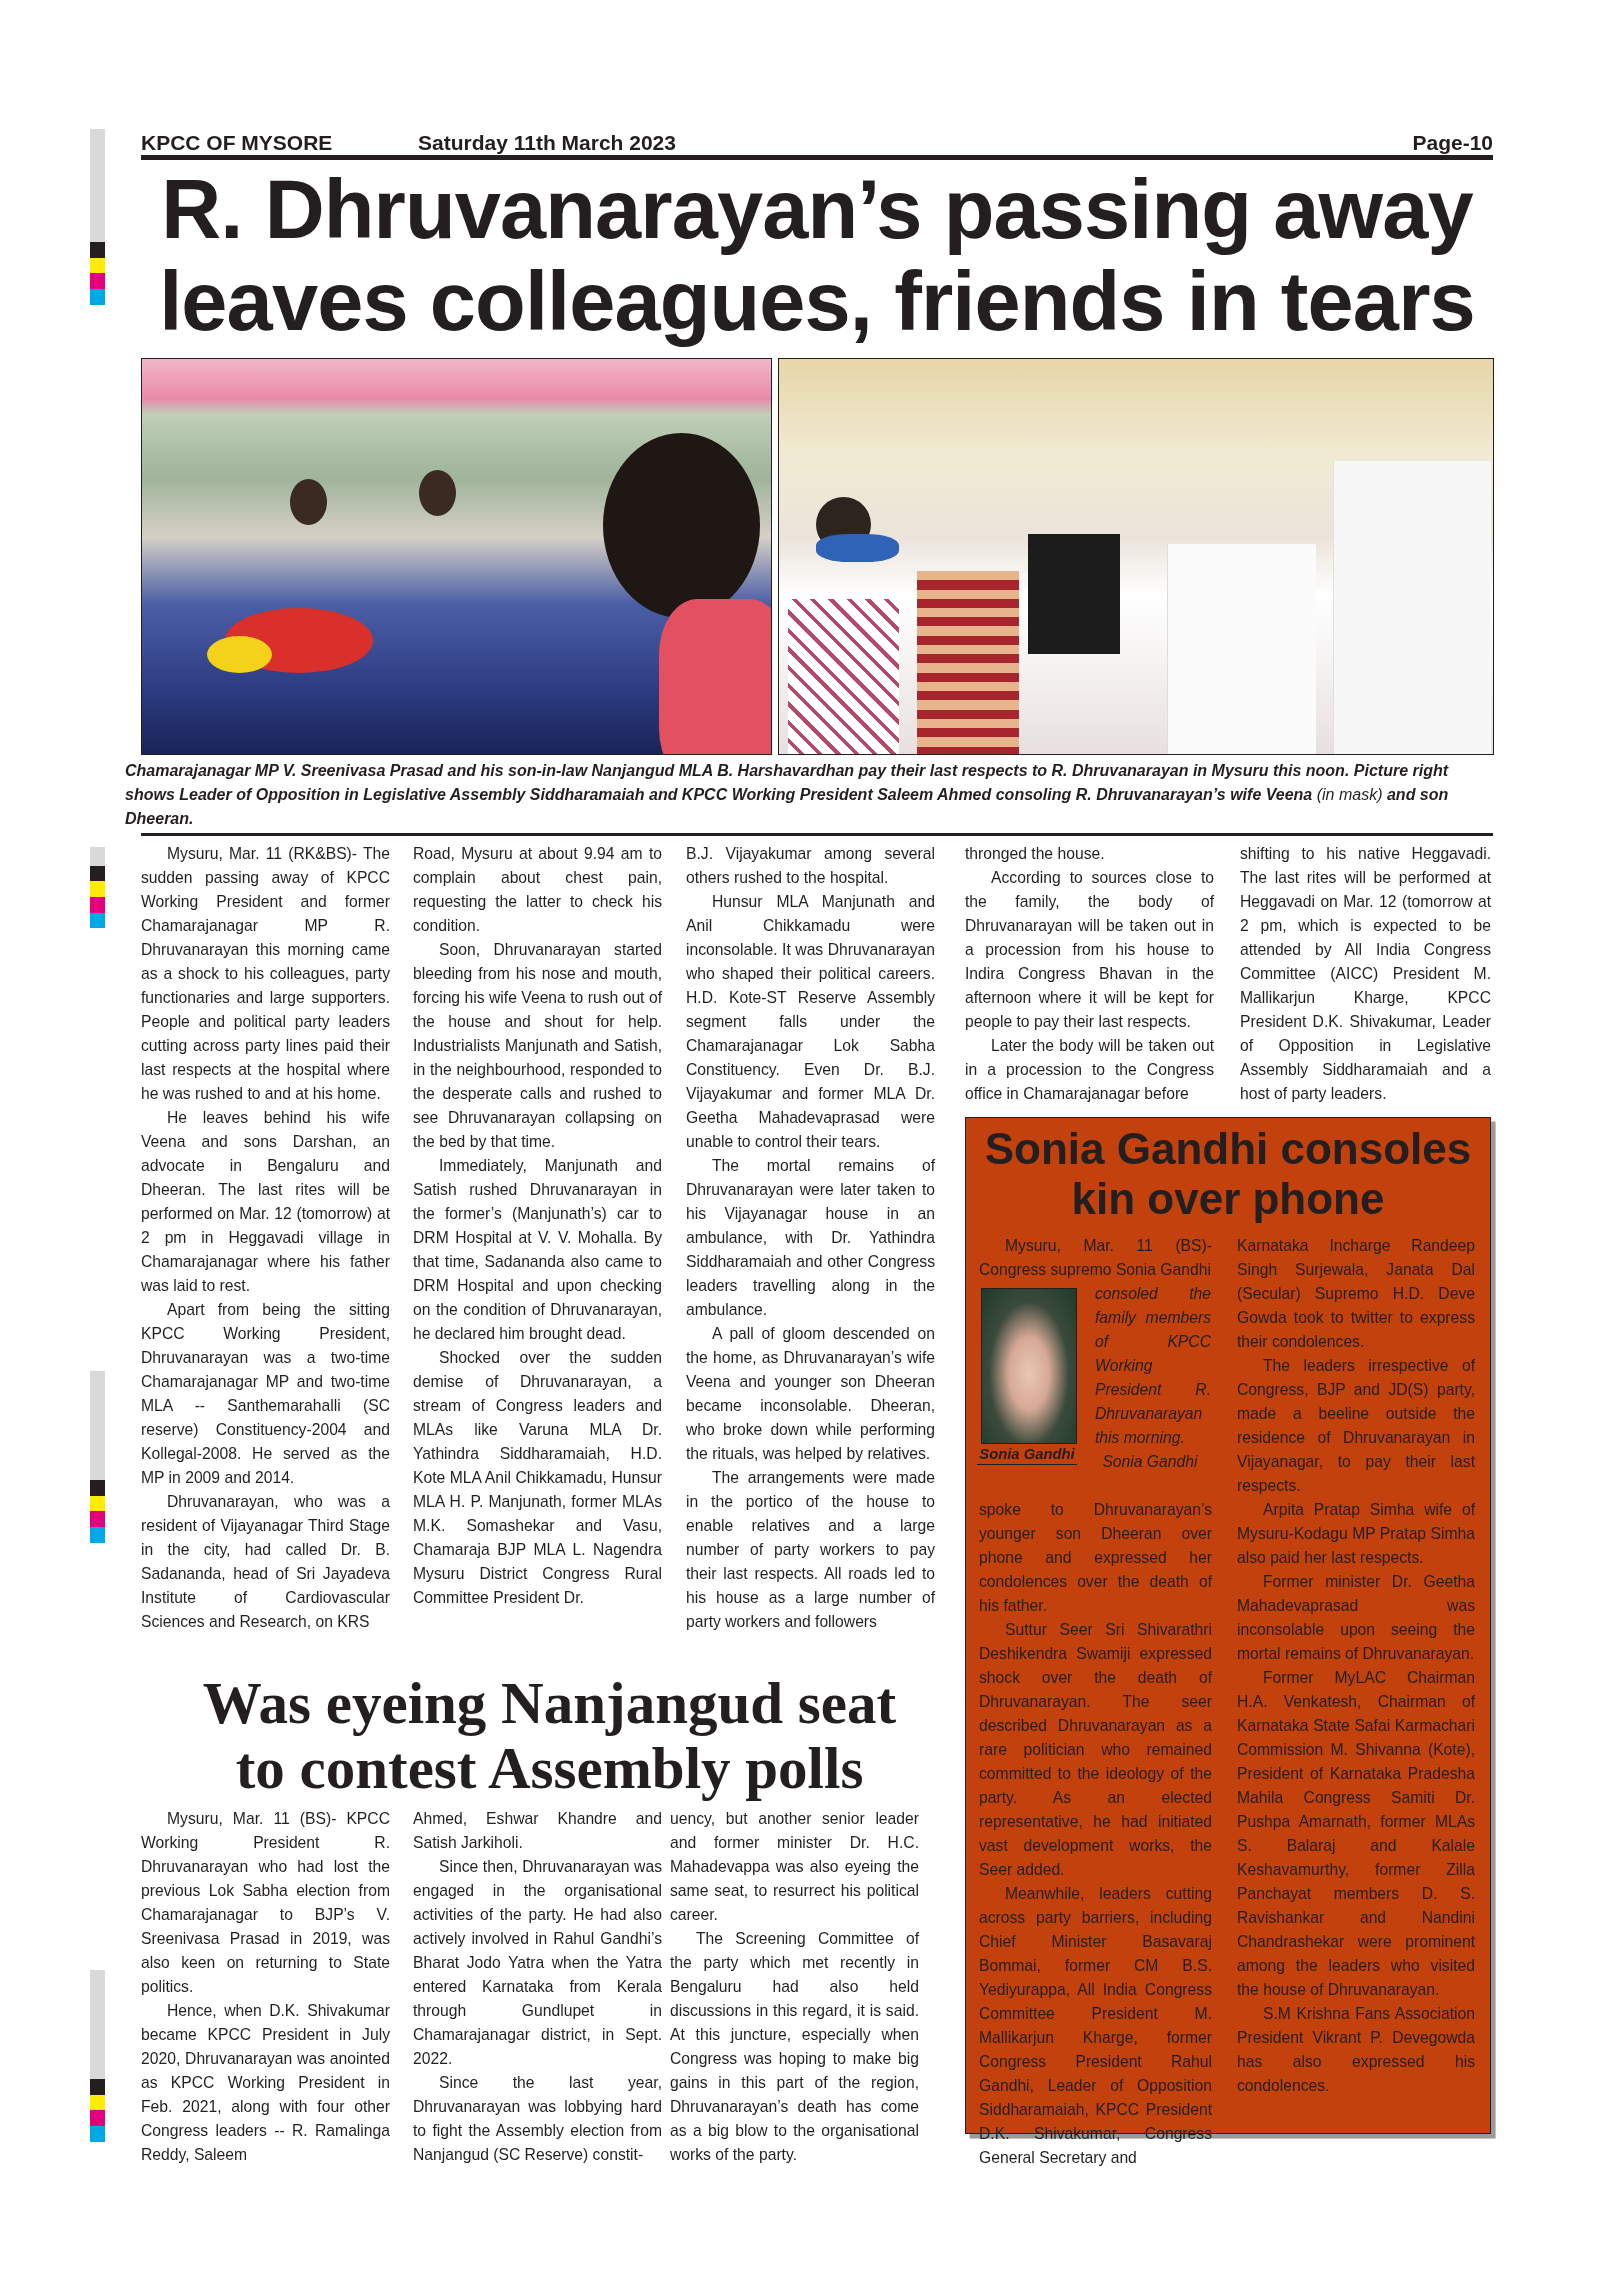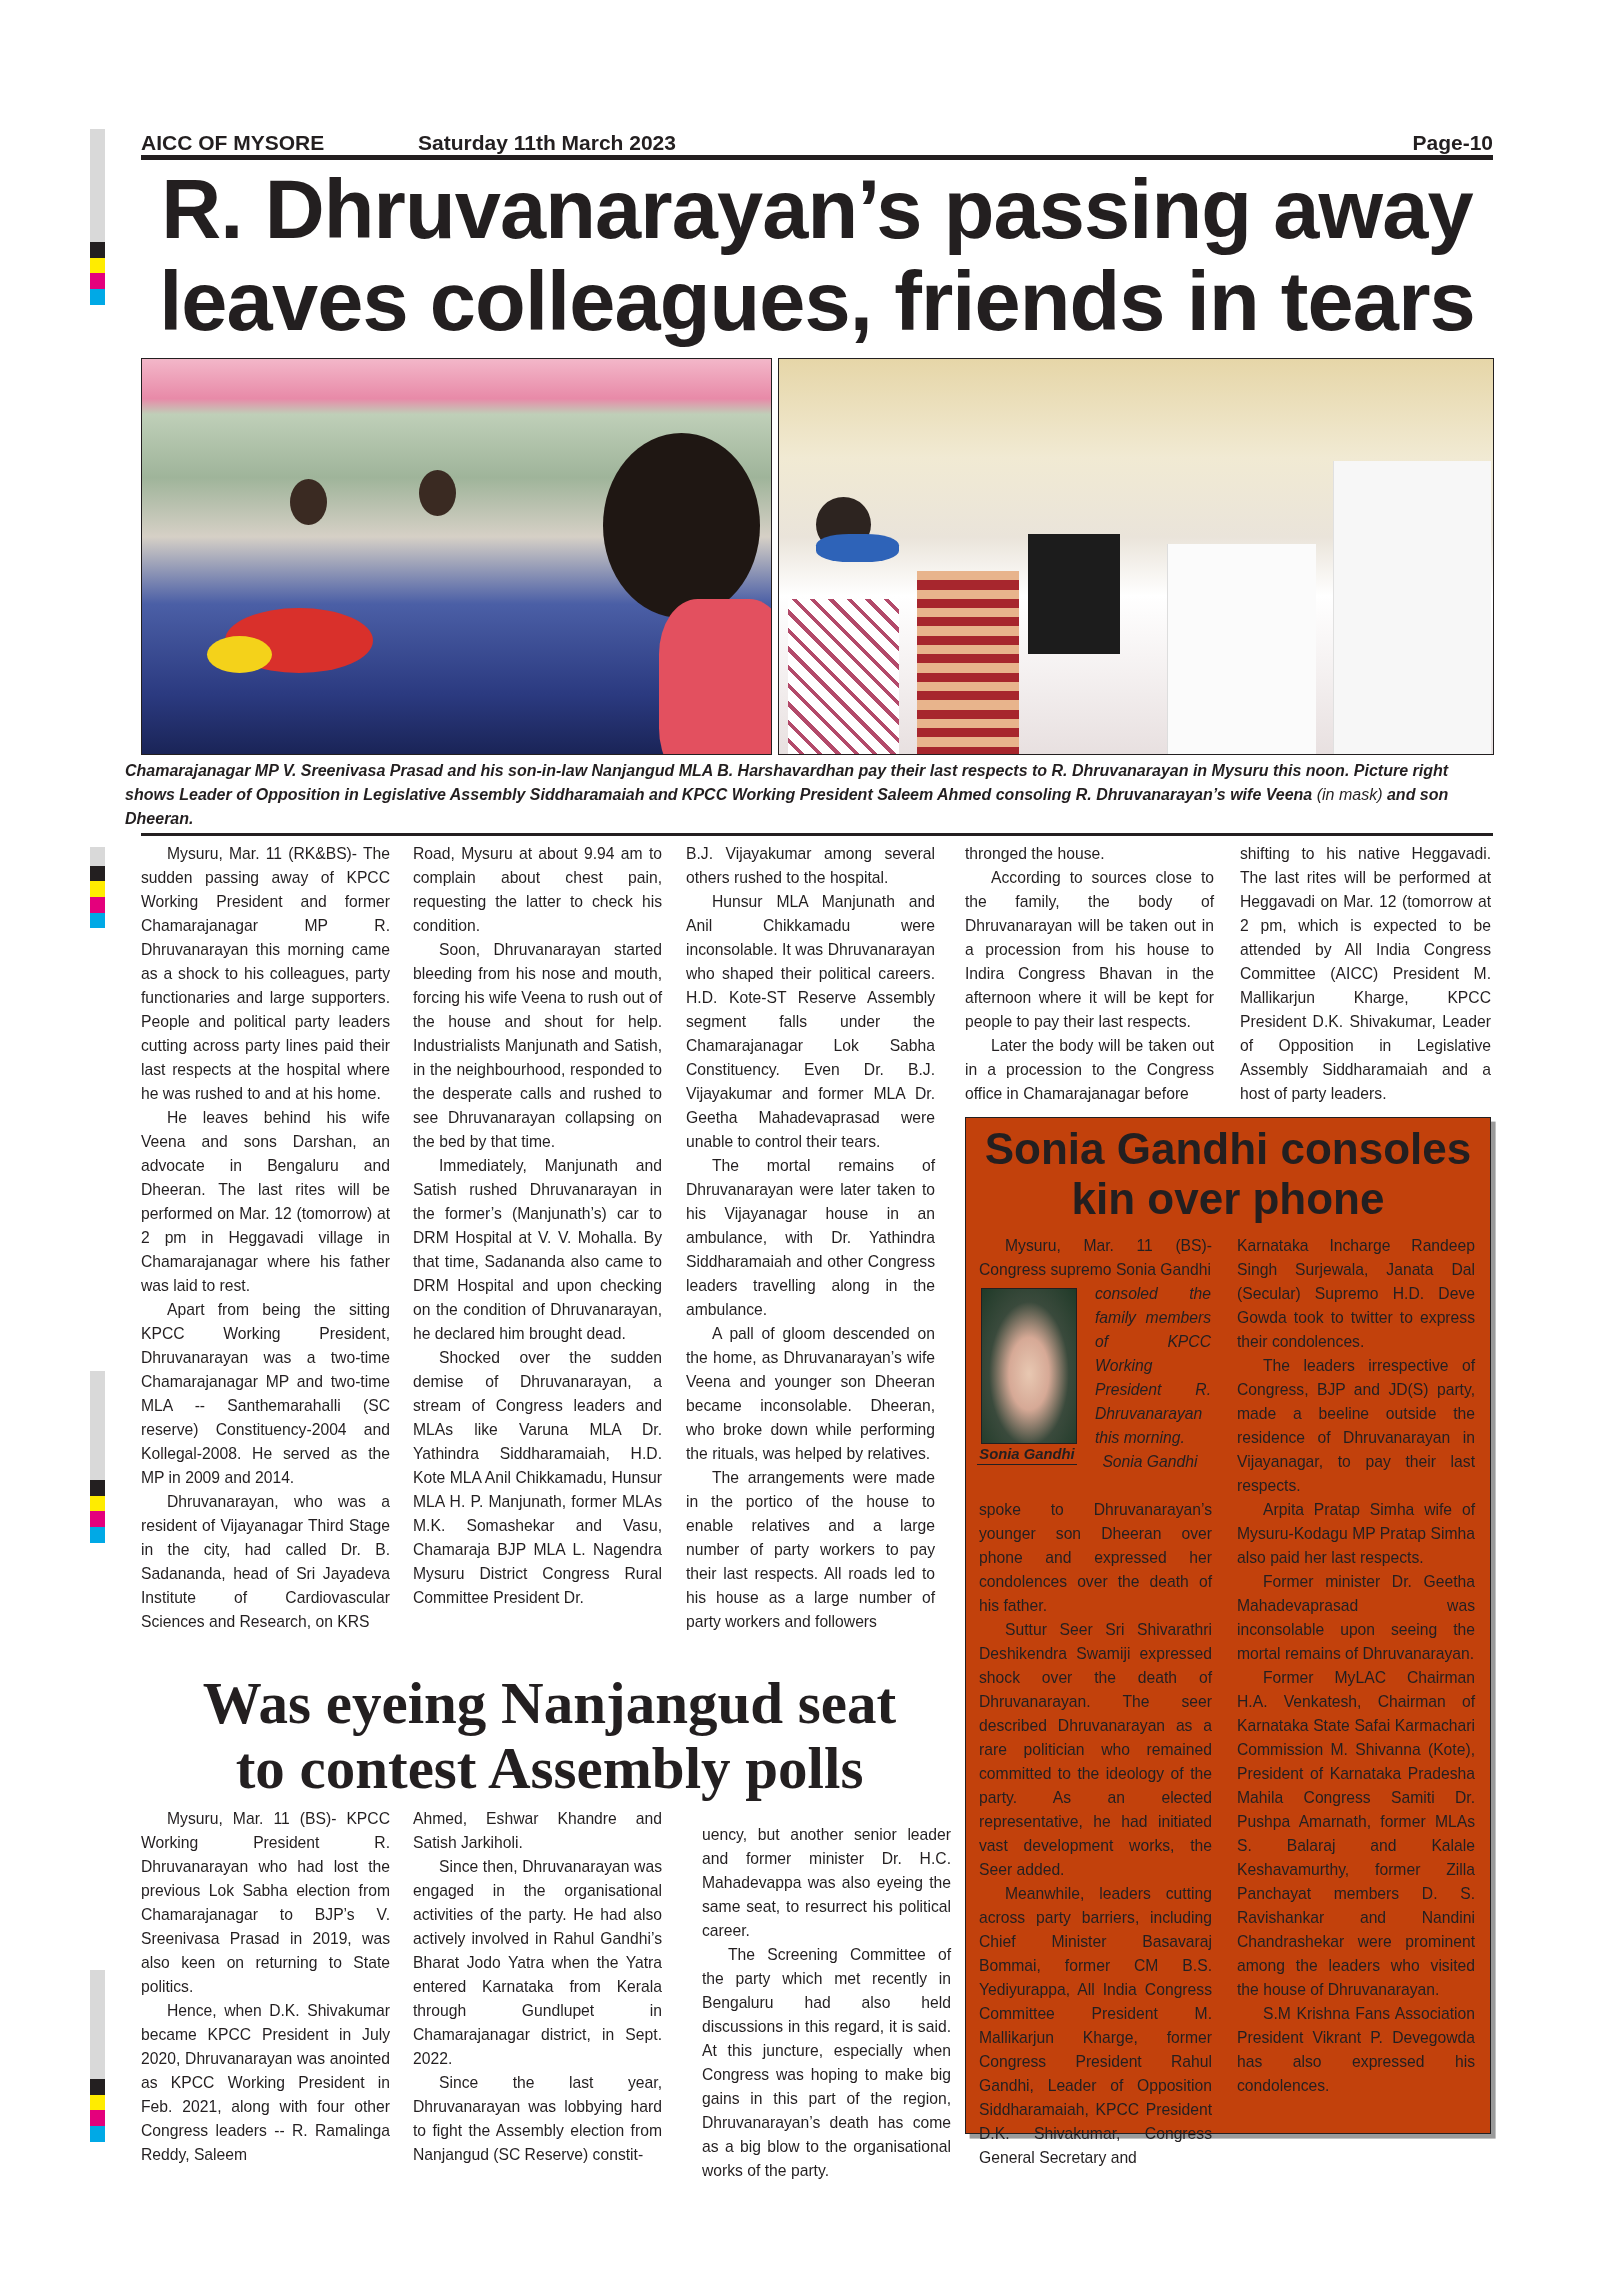--- a/index.html
+++ b/index.html
@@ -58,21 +58,21 @@
 </div>
 <div class="regbar" style="top:1970px;">
   <div class="gray" style="height:109px;"></div>
     <div class="k"></div>
     <div class="y"></div>
     <div class="m"></div>
     <div class="c"></div>
 </div>
 
 <div class="masthead">
-  <span class="paper">AICC OF MYSORE</span>
+  <span class="paper">KPCC OF MYSORE</span>
   <span class="date">Saturday 11th March 2023</span>
   <span class="page">Page-10</span>
 </div>
 <div class="rule-top"></div>
 
 <div class="headline">
   <div>R. Dhruvanarayan’s passing away</div>
   <div>leaves colleagues, friends in tears</div>
 </div>
 
@@ -161,17 +161,17 @@
 </div>
 <div class="col" style="left:141px;top:1807px;width:249px;">
   <p>Mysuru, Mar. 11 (BS)- KPCC Working President R. Dhruvanarayan who had lost the previous Lok Sabha election from Chamarajanagar to BJP’s V. Sreenivasa Prasad in 2019, was also keen on returning to State politics.</p>
   <p>Hence, when D.K. Shivakumar became KPCC President in July 2020, Dhruvanarayan was anointed as KPCC Working President in Feb. 2021, along with four other Congress leaders -- R. Ramalinga Reddy, Saleem</p>
 </div>
 <div class="col" style="left:413px;top:1807px;width:249px;">
   <p class="noind">Ahmed, Eshwar Khandre and Satish Jarkiholi.</p>
   <p>Since then, Dhruvanarayan was engaged in the organisational activities of the party. He had also actively involved in Rahul Gandhi’s Bharat Jodo Yatra when the Yatra entered Karnataka from Kerala through Gundlupet in Chamarajanagar district, in Sept. 2022.</p>
   <p>Since the last year, Dhruvanarayan was lobbying hard to fight the Assembly election from Nanjangud (SC Reserve) constit-</p>
 </div>
-<div class="col" style="left:702px;top:1807px;width:249px;margin-top:16px;">
+<div class="col" style="left:670px;top:1807px;width:249px;">
   <p class="noind">uency, but another senior leader and former minister Dr. H.C. Mahadevappa was also eyeing the same seat, to resurrect his political career.</p>
   <p>The Screening Committee of the party which met recently in Bengaluru had also held discussions in this regard, it is said. At this juncture, especially when Congress was hoping to make big gains in this part of the region, Dhruvanarayan’s death has come as a big blow to the organisational works of the party.</p>
 </div>
 
 
 </body></html>

